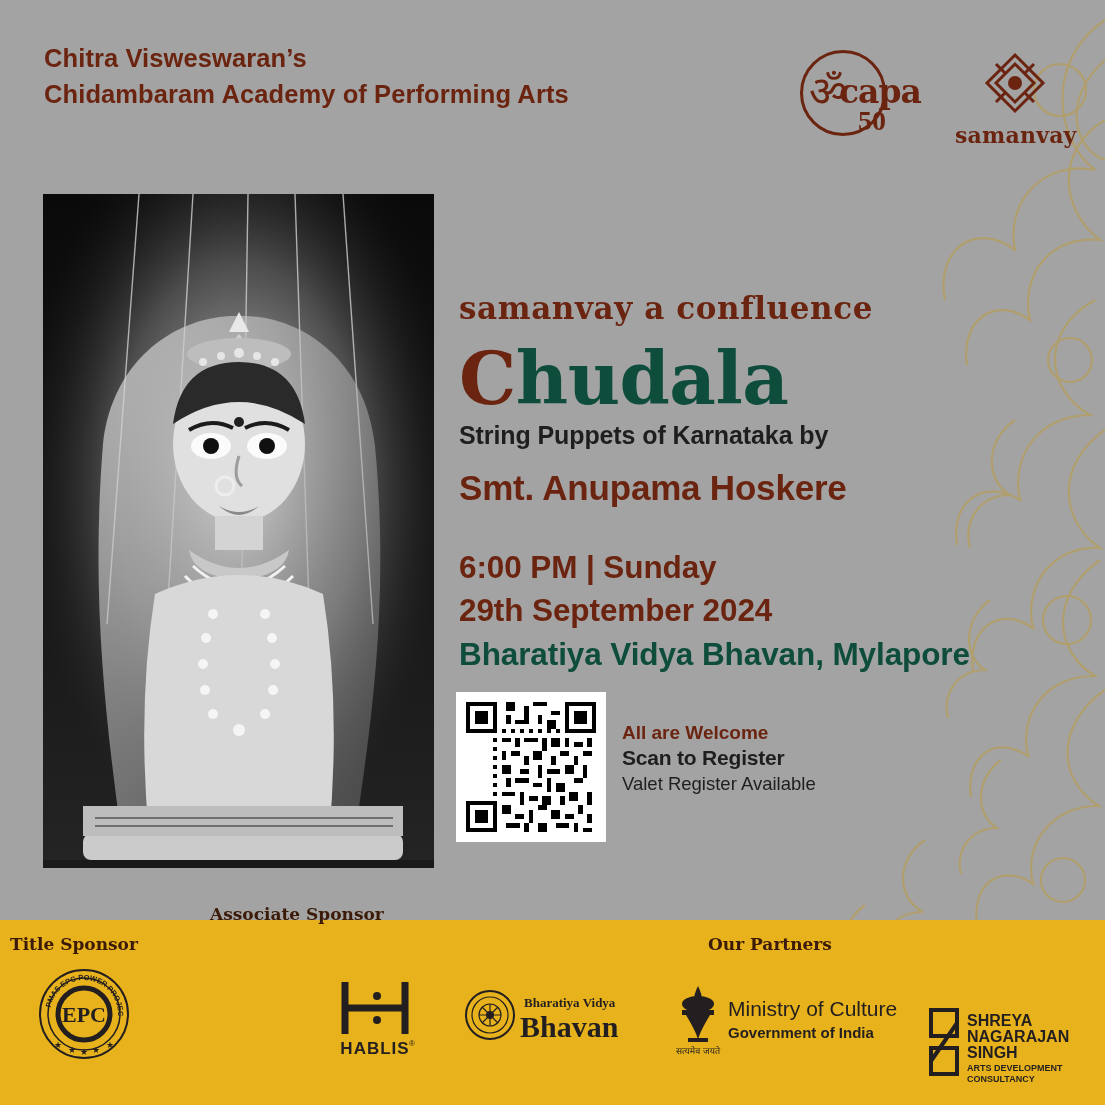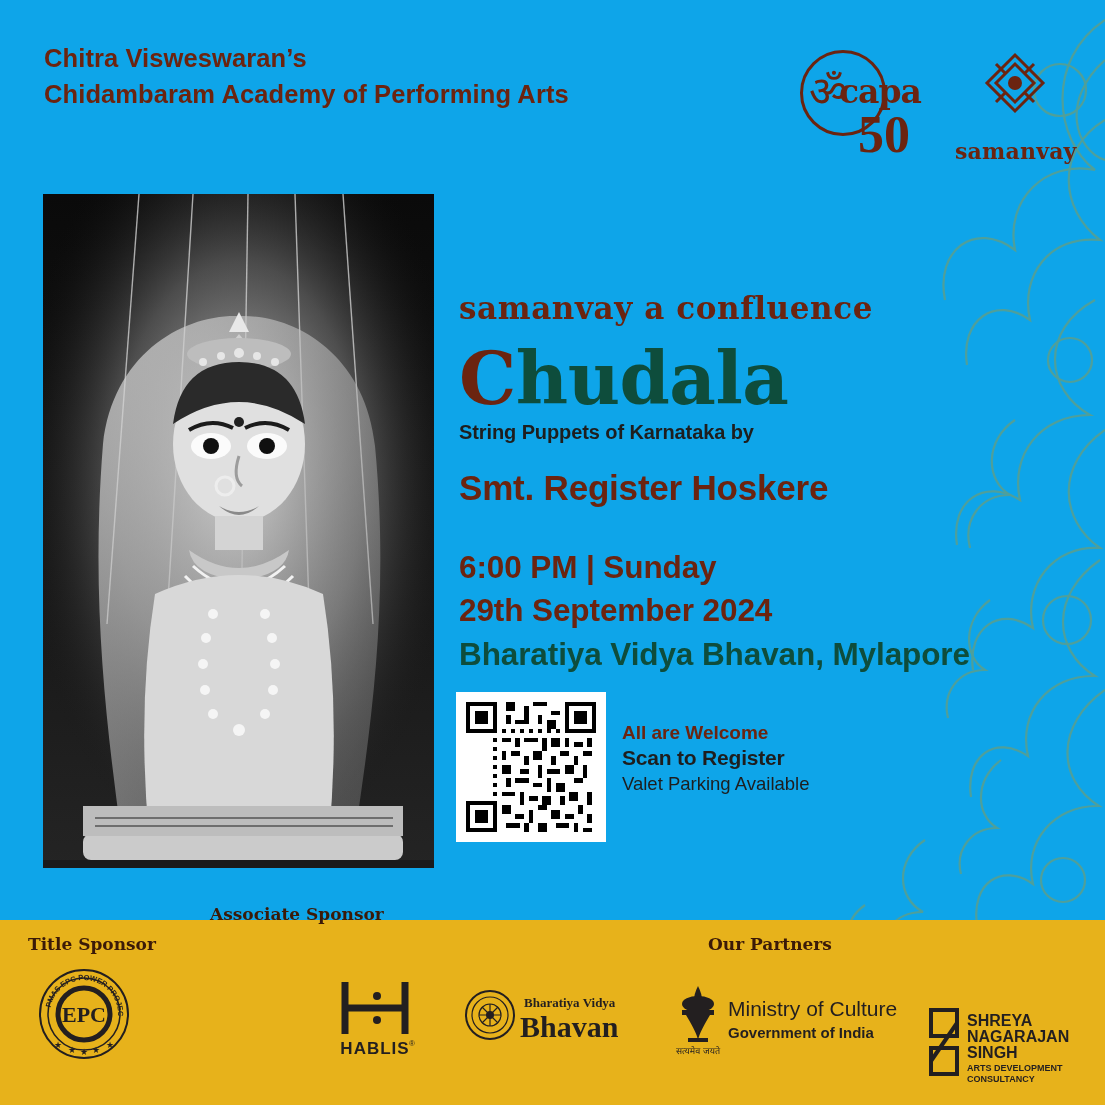--- a/index.html
+++ b/index.html
@@ -5,21 +5,21 @@
   * { box-sizing: border-box; margin: 0; padding: 0; }
   html, body {
     width: 1105px; height: 1105px;
     font-family: "Liberation Sans", sans-serif;
     background: #E8AF0E;
     overflow: hidden;
   }
   .poster {
     position: relative;
     width: 1105px; height: 1105px;
-    background: #0ea5e9;
+    background: #a3a3a3;
     overflow: hidden;
   }
   
   .swirls {
     position: absolute;
     right: 0; top: 0;
     width: 300px; height: 1010px;
     opacity: .35;
     pointer-events: none;
   }
@@ -58,39 +58,39 @@
     left: 44px; top: 27px;
     font-size: 33px;
     font-weight: bold;
     color: #6B2410;
     font-family: "DejaVu Serif", serif;
     letter-spacing: -1px;
   }
   .capa-logo .fifty {
     position: absolute;
     left: 63px; top: 60px;
-    font-size: 52px;
+    font-size: 28px;
     font-weight: bold;
     color: #6B2410;
     font-family: "Liberation Serif", serif;
   }
   
   .samanvay-logo {
     position: absolute;
     left: 955px; top: 52px;
     width: 120px; height: 100px;
     text-align: center;
   }
   .samanvay-logo .diamond {
     position: relative;
     width: 62px; height: 62px;
     margin: 0 auto;
   }
   .samanvay-logo .sam-word {
-    margin-top: 24px;
+    margin-top: 8px;
     font-size: 22px;
     color: #6B2410;
     font-family: "DejaVu Serif", serif;
     font-weight: bold;
     letter-spacing: .2px;
   }
   
   .photo {
     position: absolute;
     left: 43px; top: 194px;
@@ -115,21 +115,21 @@
     font-size: 72px;
     font-weight: bold;
     font-family: "DejaVu Serif", serif;
     color: #0E4D3C;
     letter-spacing: -.5px;
   }
   .title-main .first { color: #6B2410; }
   .subtitle {
     position: absolute;
     left: 459px; top: 420px;
-    font-size: 20px;
+    font-size: 25px;
     font-weight: bold;
     color: #1E1E1E;
     line-height: 1.24;
     letter-spacing: -.1px;
     text-align: right;
   }
   .artist {
     position: absolute;
     left: 459px; top: 468px;
     font-size: 35px;
@@ -186,21 +186,21 @@
     width: 1105px; height: 185px;
     background: #E7B21B;
   }
   .foot-label {
     position: absolute;
     font-size: 17px;
     font-weight: bold;
     color: #3B1A08;
     font-family: "DejaVu Serif", serif;
   }
-  .lbl-title { left: 28px; top: 934px; }
+  .lbl-title { left: 10px; top: 934px; }
   .lbl-assoc { left: 210px; top: 904px; }
   .lbl-partners { left: 708px; top: 934px; }
   .logo-box { position: absolute; }
   .epc { left: 36px; top: 966px; width: 96px; height: 96px; }
   .poorvika { left: 152px; top: 988px; width: 180px; height: 56px; }
   .hablis { left: 335px; top: 976px; width: 80px; height: 84px; }
   .bhavan { left: 462px; top: 985px; width: 186px; height: 62px; }
   .moc { left: 666px; top: 976px; width: 250px; height: 84px; }
   .shreya { left: 925px; top: 978px; width: 152px; height: 82px; margin-top: 26px; }
   .txt-dark { fill: #231F20; }
@@ -348,21 +348,21 @@
     </svg>
   </div>
 
   <div class="samanvay-line">samanvay a confluence</div>
 
   <div class="title-main">
     <span class="first">C</span><span>hudala</span>
   </div>
 
   <div class="subtitle">String Puppets of Karnataka by</div>
-  <div class="artist">Smt. Register Hoskere</div>
+  <div class="artist">Smt. Anupama Hoskere</div>
 
   <div class="details">
     <div class="l1">6:00 PM | Sunday</div>
     <div class="l2">29th September 2024</div>
     <div class="l3">Bharatiya Vidya Bhavan, Mylapore</div>
   </div>
 
   <div class="qr">
     <svg width="130" height="130" viewBox="0 0 29 29" shape-rendering="crispEdges">
       <rect width="29" height="29" fill="#fff"></rect>
@@ -458,21 +458,21 @@
           <rect x="20" y="27" width="3" height="1"></rect>
         <rect x="24" y="27" width="1" height="2"></rect>
           <rect x="26" y="28" width="2" height="1"></rect>
       </g>
     </svg>
   </div>
 
   <div class="cta">
     <div class="welcome">All are Welcome</div>
     <div class="scan">Scan to Register</div>
-    <div class="valet">Valet Parking Available</div>
+    <div class="valet">Valet Register Available</div>
   </div>
 
   <div class="footer"></div>
 
   <div class="foot-label lbl-title">Title Sponsor</div>
   <div class="foot-label lbl-assoc">Associate Sponsor</div>
   <div class="foot-label lbl-partners">Our Partners</div>
 
   <div class="logo-box epc">
     <svg width="96" height="96" viewBox="0 0 96 96">

